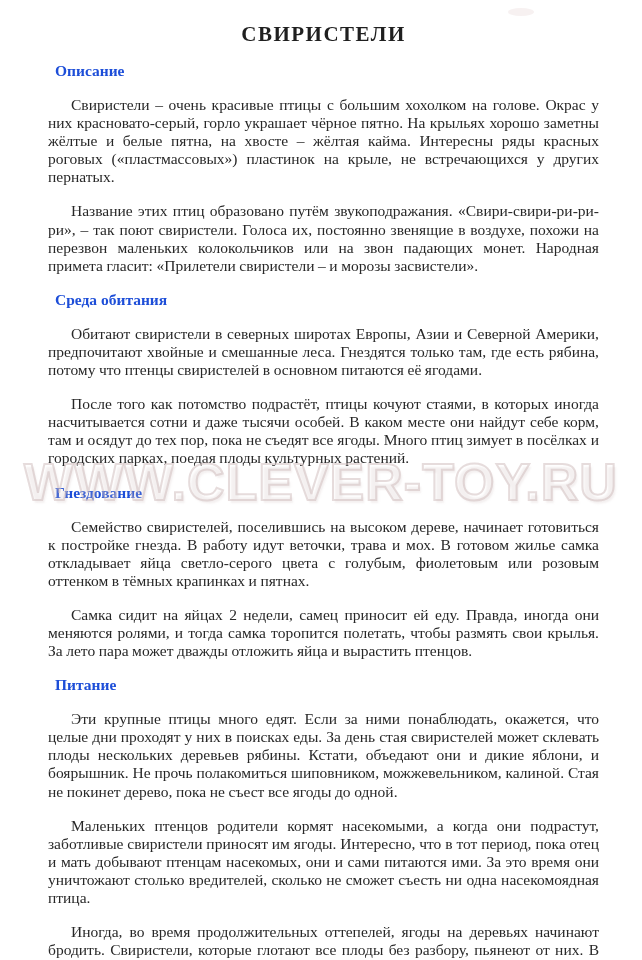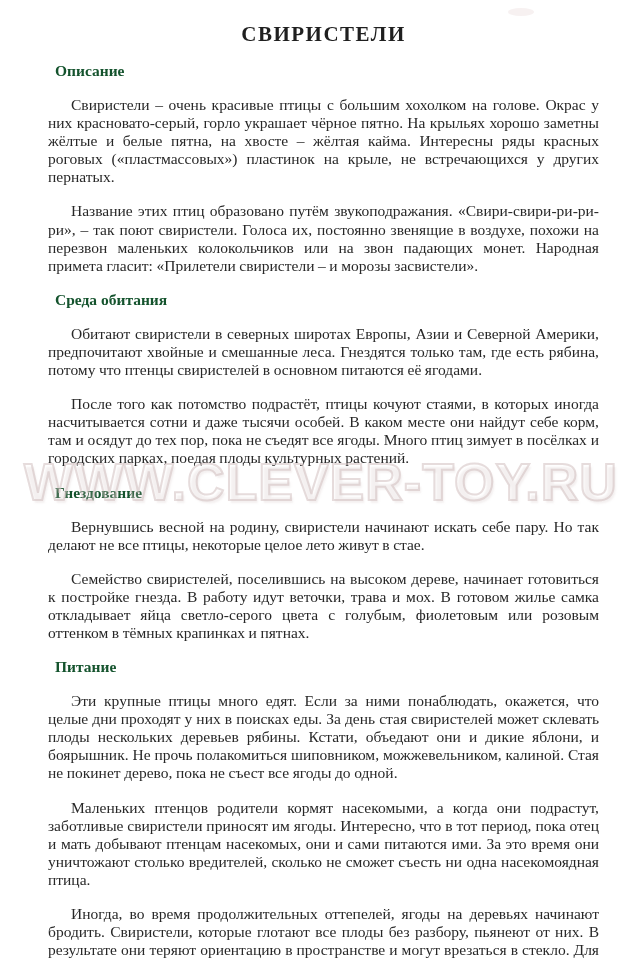--- a/index.html
+++ b/index.html
@@ -25,21 +25,21 @@
     font-weight: bold;
     letter-spacing: 1.5px;
     color: #1f1f1f;
   }
   section { margin: 0; }
   h2.section-heading {
     margin: 10px 0 2px 0;
     padding-left: 23px;
     font-size: 15.5px;
     font-weight: bold;
-    color: #14532d;
+    color: #1d4ed8;
   }
   p.body-paragraph {
     margin: 16px;
     font-size: 15.5px;
     line-height: 18.1px;
     text-align: justify;
     text-indent: 23px;
     hyphens: auto;
     -webkit-hyphens: auto;
     word-spacing: -0.3px;
@@ -88,22 +88,22 @@
   </section>
 
   <section>
     <h2 class="section-heading">Среда обитания</h2>
     <p class="body-paragraph">Обитают свиристели в северных широтах Европы, Азии и Северной Америки, предпочитают хвойные и смешанные леса. Гнездятся только там, где есть рябина, потому что птенцы свиристелей в основном питаются её ягодами.</p>
     <p class="body-paragraph">После того как потомство подрастёт, птицы кочуют стаями, в которых иногда насчитывается сотни и даже тысячи особей. В каком месте они найдут себе корм, там и осядут до тех пор, пока не съедят все ягоды. Много птиц зимует в посёлках и городских парках, поедая плоды культурных растений.</p>
   </section>
 
   <section>
     <h2 class="section-heading">Гнездование</h2>
-    <p class="body-paragraph">Вернувшись весной на родину, свиристели начинают искать себе пару. Но так делают не все птицы, некоторые целое лето живут в стае.</p>
     <p class="body-paragraph">Семейство свиристелей, поселившись на высоком дереве, начинает готовиться к постройке гнезда. В работу идут веточки, трава и мох. В готовом жилье самка откладывает яйца светло-серого цвета с голубым, фиолетовым или розовым оттенком в тёмных крапинках и пятнах.</p>
+    <p class="body-paragraph">Самка сидит на яйцах 2 недели, самец приносит ей еду. Правда, иногда они меняются ролями, и тогда самка торопится полетать, чтобы размять свои крылья. За лето пара может дважды отложить яйца и вырастить птенцов.</p>
   </section>
 
   <section>
     <h2 class="section-heading">Питание</h2>
     <p class="body-paragraph">Эти крупные птицы много едят. Если за ними понаблюдать, окажется, что целые дни проходят у них в поисках еды. За день стая свиристелей может склевать плоды нескольких деревьев рябины. Кстати, объедают они и дикие яблони, и боярышник. Не прочь полакомиться шиповником, можжевельником, калиной. Стая не покинет дерево, пока не съест все ягоды до одной.</p>
     <p class="body-paragraph">Маленьких птенцов родители кормят насекомыми, а когда они подрастут, заботливые свиристели приносят им ягоды. Интересно, что в тот период, пока отец и мать добывают птенцам насекомых, они и сами питаются ими. За это время они уничтожают столько вредителей, сколько не сможет съесть ни одна насекомоядная птица.</p>
   </section>
 
   <section>
     <p class="body-paragraph">Иногда, во время продолжительных оттепелей, ягоды на деревьях начинают бродить. Свиристели, которые глотают все плоды без разбору, пьянеют от них. В результате они теряют ориентацию в пространстве и могут врезаться в стекло. Для них такие ягоды очень вредны.</p>

